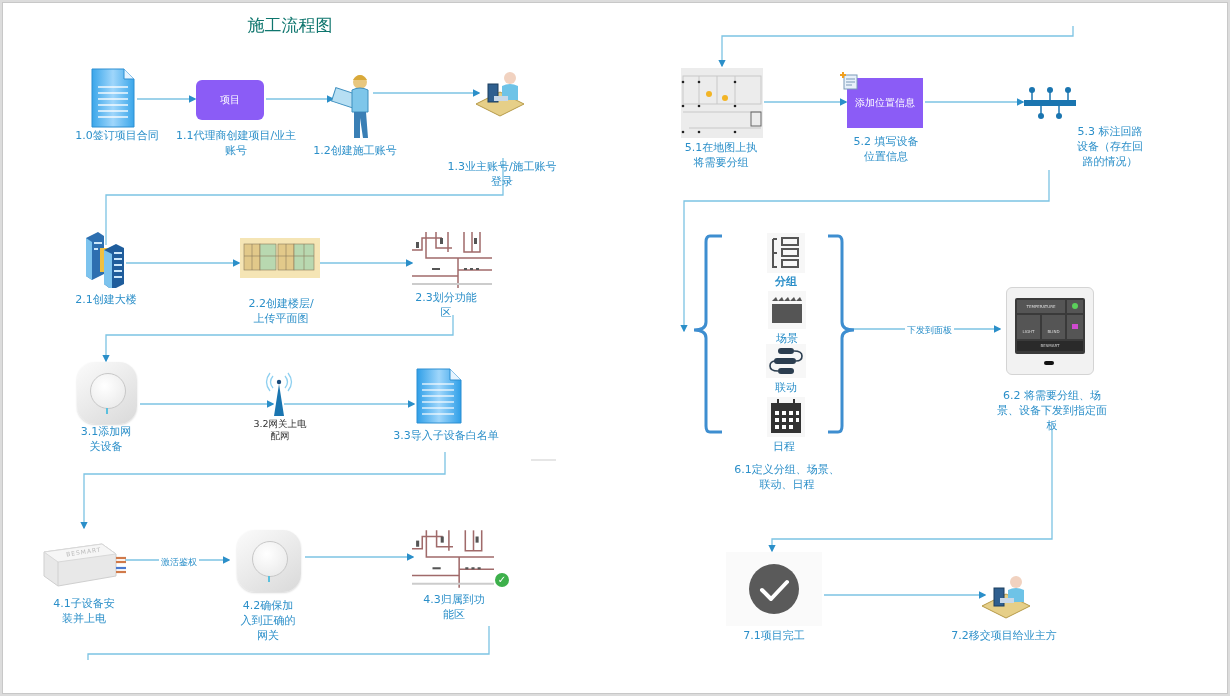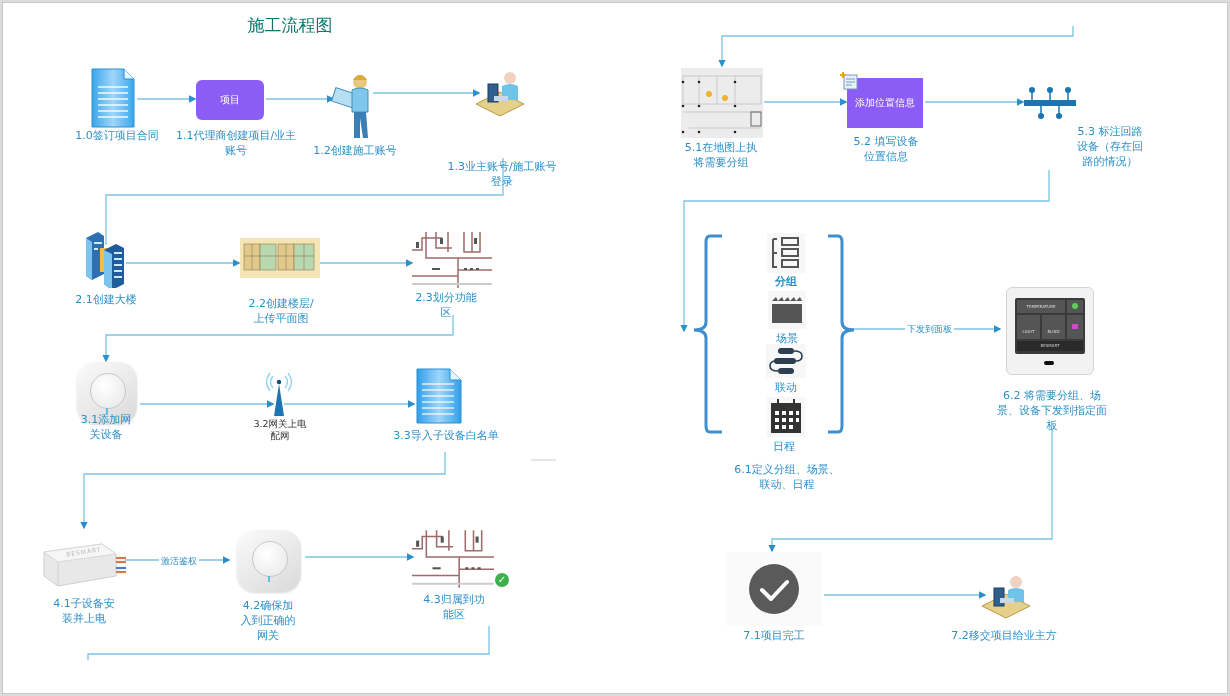--- a/index.html
+++ b/index.html
@@ -1,21 +1,21 @@
 <!DOCTYPE html>
 <html><head>
 <meta charset="utf-8">
 <style>
   html,body{margin:0;padding:0;}
   body{width:1230px;height:696px;background:#dcdcdc;position:relative;overflow:hidden;font-family:"DejaVu Sans","Liberation Sans",sans-serif;}
   #canvas{position:absolute;left:2px;top:2px;width:1226px;height:692px;background:#fff;border:1px solid #c8c8c8;box-sizing:border-box;}
   .abs{position:absolute;}
   .lbl{position:absolute;color:#2b8fc9;font-size:11px;text-align:center;line-height:15px;white-space:pre-line;}
   .lbl.dark{color:#333;font-size:9.5px;line-height:12px;}
-  .lbl.small{font-size:9px;color:#2b8fc9;background:#fff;padding:0 2px;font-family:Liberation Mono, monospace;}
+  .lbl.small{font-size:9px;color:#2b8fc9;background:#fff;padding:0 2px;}
   .title{position:absolute;left:0;width:580px;top:14px;text-align:center;color:#0f766e;font-size:17px;}
   svg.lines{position:absolute;left:0;top:0;width:1230px;height:696px;pointer-events:none;}
   .proc-box{position:absolute;background:#8b5cf6;color:#fff;font-size:10px;display:flex;align-items:center;justify-content:center;}
   .gw{position:absolute;background:linear-gradient(145deg,#fbfbfb,#d9d9d9);border-radius:18px;box-shadow:0 1px 2px rgba(0,0,0,.15);}
   .gw .ring{position:absolute;left:50%;top:45%;width:34px;height:34px;margin:-17px 0 0 -17px;border-radius:50%;border:1.5px solid #c8c8c8;background:radial-gradient(circle at 40% 35%,#ffffff,#e6e6e6);}
   .gw .led{position:absolute;left:50%;bottom:10px;width:2px;height:6px;margin-left:-1px;background:#5bc0de;}
   .icon-tile{position:absolute;background:#f7f7f7;}
 </style>
 </head>
 <body>
@@ -176,21 +176,21 @@
     <line x1="0" y1="56" x2="80" y2="56" stroke="#ccc" stroke-width="2"></line>
   </svg>
 </div>
 <div class="lbl" style="left:396px;top:290px;width:100px;">2.3划分功能
 区</div>
 
 <div class="gw" style="left:77px;top:362px;width:60px;height:62px;">
   <div class="ring"></div>
   <div class="led"></div>
 </div>
-<div class="lbl" style="left:56px;top:412px;width:100px;">3.1添加网
+<div class="lbl" style="left:56px;top:424px;width:100px;">3.1添加网
 关设备</div>
 
 <div class="abs" style="left:264px;top:372px;width:30px;height:44px;">
   <svg width="30" height="44" viewBox="0 0 30 44">
     <g fill="none" stroke="#8fd0f0" stroke-width="1.3">
         <path d="M9 4 Q4 10 9 16"></path>
         <path d="M6 1 Q-1 10 6 19"></path>
         <path d="M21 4 Q26 10 21 16"></path>
         <path d="M24 1 Q31 10 24 19"></path>
       </g>

